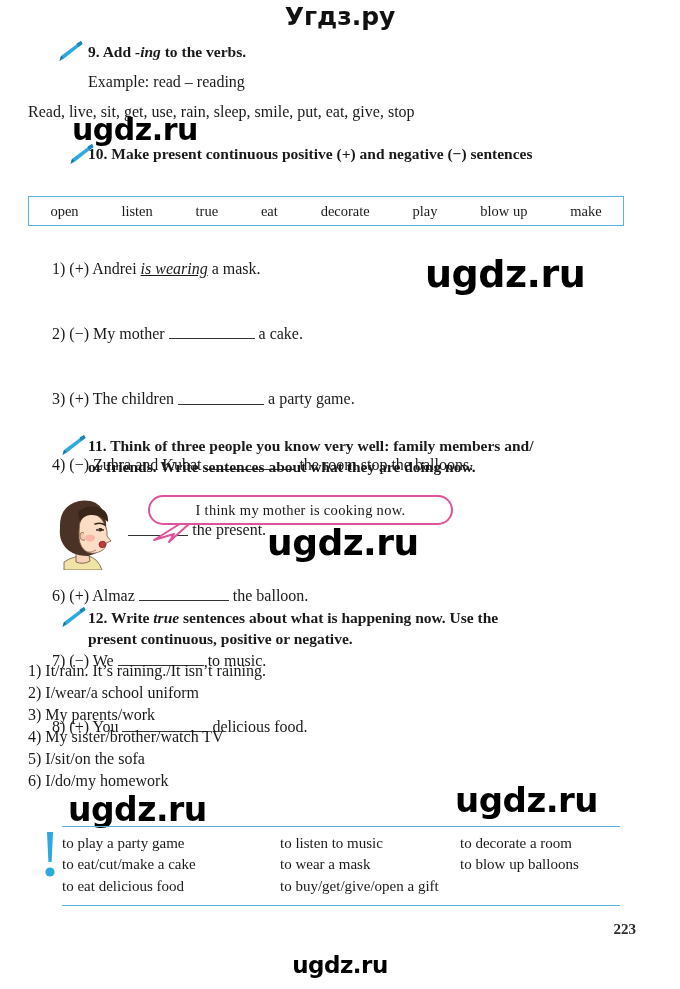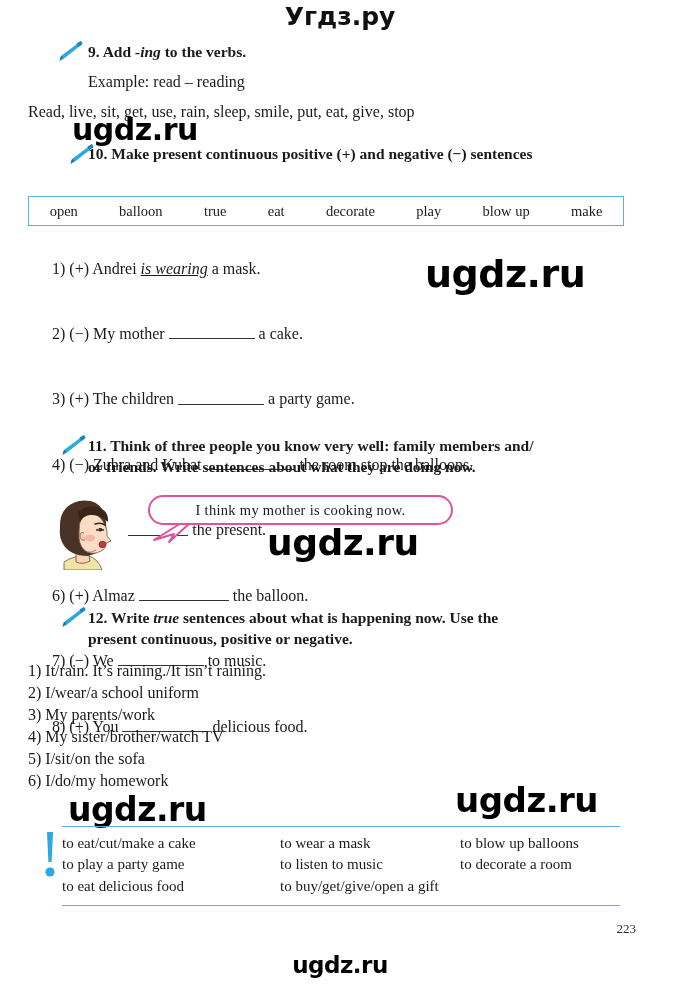--- a/index.html
+++ b/index.html
@@ -173,22 +173,22 @@
     top: 832px;
     width: 16px;
     height: 46px;
     z-index: 7;
   }
 
   .page-num {
     position: absolute;
     right: 44px;
     top: 921px;
-    font-size: 13px;
-    font-weight: normal;
+    font-size: 15px;
+    font-weight: bold;
     color: #2a2a2a;
   }
 </style>
 </head>
 <body>
 
 <div class="page">
 
   <div class="wm-header">Угдз.ру</div>
   <div class="wm wm-1">ugdz.ru</div>
@@ -229,21 +229,21 @@
 
   <div class="task-block" style="left:88px; top:144px; width:536px;">
     <div class="task-head">
       <span>10.</span>
       <span>Make present continuous positive (+) and negative (−) sentences</span>
     </div>
   </div>
 
   <div class="verbs-box">
     <div class="vb">open</div>
-    <div class="vb">balloon</div>
+    <div class="vb">listen</div>
     <div class="vb">true</div>
     <div class="vb">eat</div>
     <div class="vb">decorate</div>
     <div class="vb">play</div>
     <div class="vb">blow up</div>
     <div class="vb">make</div>
   </div>
 
   <div class="task-block" style="left:28px; top:236px; width:640px;">
     <div class="body-line" style="line-height:1.36;">
@@ -344,30 +344,30 @@
     <div class="body-line" style="line-height:1.38;">6) I/do/my homework</div>
   </div>
 
   <svg class="bang" viewBox="0 0 16 46">
     <path d="M5 0 L11 0 L9.6 30 L6.4 30 Z" fill="#2ea8e0"></path>
     <circle cx="8" cy="40" r="4.6" fill="#2ea8e0"></circle>
   </svg>
 
   <div class="phrase-box">
     <div class="phrase-row">
+      <div class="c1">to play a party game</div>
+      <div class="c2">to listen to music</div>
+      <div class="c3">to decorate a room</div>
+    </div>
+    <div class="phrase-row">
       <div class="c1">to eat/cut/make a cake</div>
       <div class="c2">to wear a mask</div>
       <div class="c3">to blow up balloons</div>
     </div>
     <div class="phrase-row">
-      <div class="c1">to play a party game</div>
-      <div class="c2">to listen to music</div>
-      <div class="c3">to decorate a room</div>
-    </div>
-    <div class="phrase-row">
       <div class="c1">to eat delicious food</div>
       <div class="c2" style="width:340px;">to buy/get/give/open a gift</div>
     </div>
   </div>
 
   <div class="page-num">223</div>
 
 </div>
 
 </body></html>

